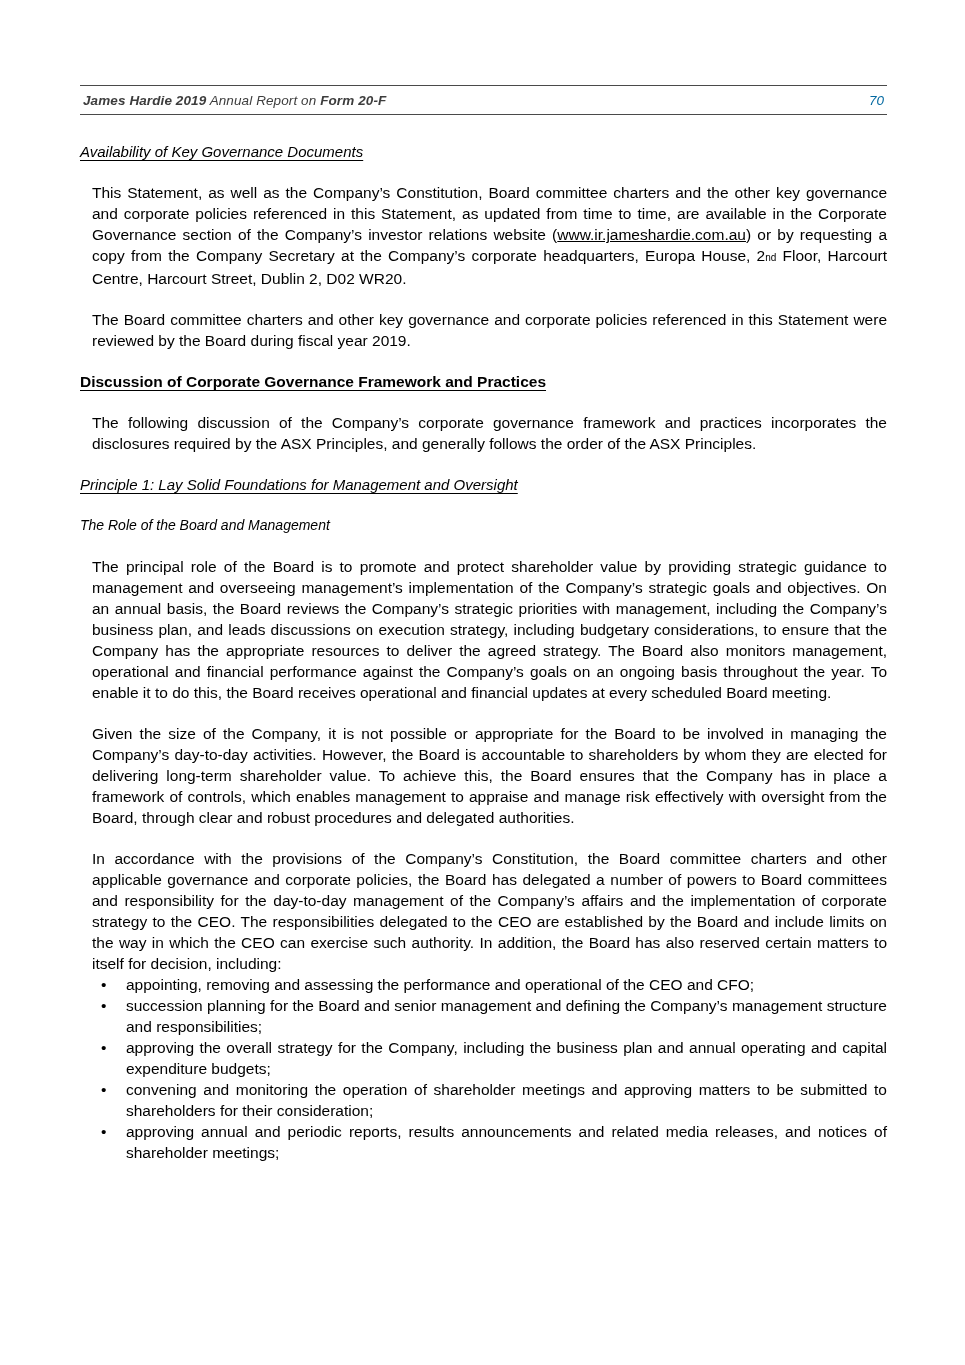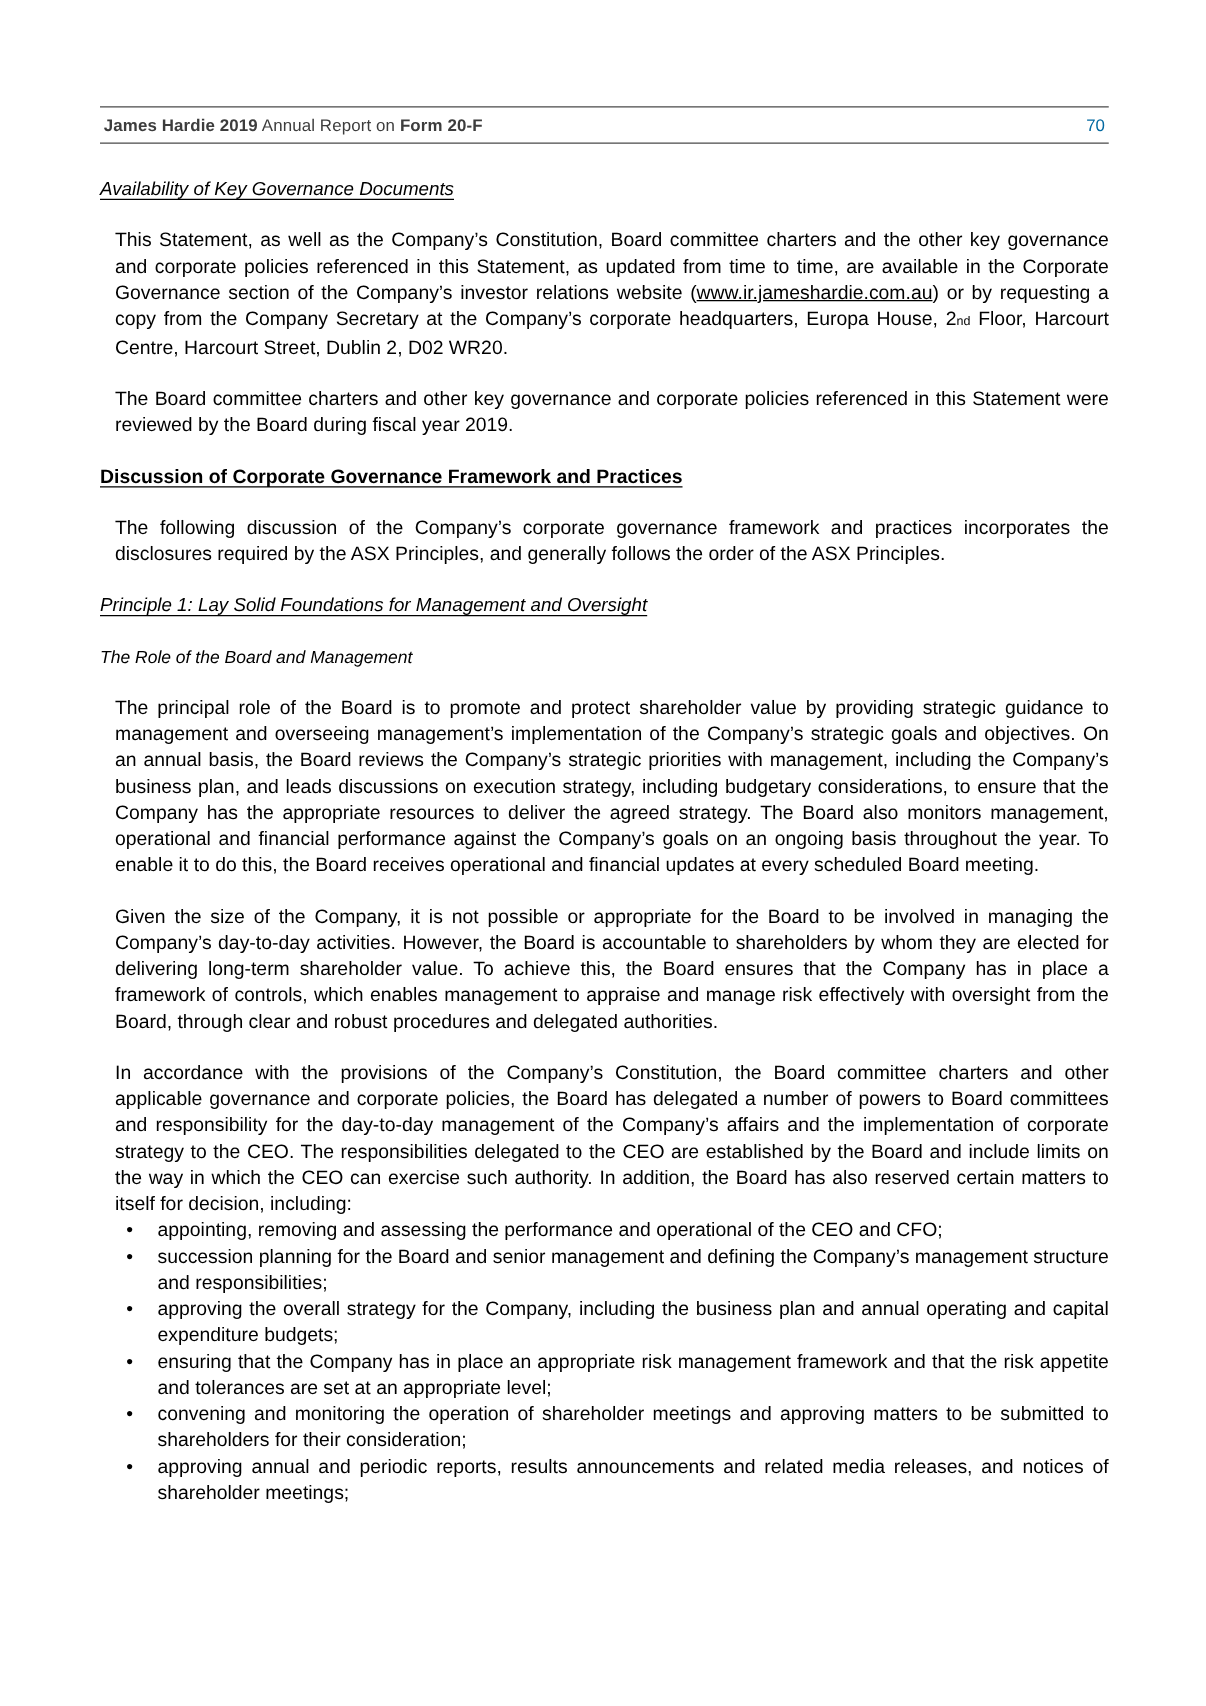--- a/index.html
+++ b/index.html
@@ -7,21 +7,21 @@
   body {
     width: 965px;
     height: 1365px;
     font-family: "Liberation Sans", sans-serif;
     color: #000000;
     overflow: hidden;
   }
   .page { padding: 0 78px 0 80px; }
 
   
-  .header { padding-top: 85px; }
+  .header { padding-top: 85px; font-style: italic; }
   .rule { border-top: 1.5px solid #4a4a4a; }
   .header-row {
     display: flex;
     justify-content: space-between;
     align-items: baseline;
     padding: 7px 3px 6px 3px;
     font-size: 13.5px;
     color: #3d3d3d;
   }
   .header-left { letter-spacing: 0.1px; }
@@ -107,19 +107,18 @@
     <p class="para block">The principal role of the Board is to promote and protect shareholder value by providing strategic guidance to management and overseeing management’s implementation of the Company’s strategic goals and objectives. On an annual basis, the Board reviews the Company’s strategic priorities with management, including the Company’s business plan, and leads discussions on execution strategy, including budgetary considerations, to ensure that the Company has the appropriate resources to deliver the agreed strategy. The Board also monitors management, operational and financial performance against the Company’s goals on an ongoing basis throughout the year. To enable it to do this, the Board receives operational and financial updates at every scheduled Board meeting.</p>
 
     <p class="para block">Given the size of the Company, it is not possible or appropriate for the Board to be involved in managing the Company’s day-to-day activities. However, the Board is accountable to shareholders by whom they are elected for delivering long-term shareholder value. To achieve this, the Board ensures that the Company has in place a framework of controls, which enables management to appraise and manage risk effectively with oversight from the Board, through clear and robust procedures and delegated authorities.</p>
 
     <p class="para">In accordance with the provisions of the Company’s Constitution, the Board committee charters and other applicable governance and corporate policies, the Board has delegated a number of powers to Board committees and responsibility for the day-to-day management of the Company’s affairs and the implementation of corporate strategy to the CEO. The responsibilities delegated to the CEO are established by the Board and include limits on the way in which the CEO can exercise such authority. In addition, the Board has also reserved certain matters to itself for decision, including:</p>
 
     <ul class="bullets">
       <li>appointing, removing and assessing the performance and operational of the CEO and CFO;</li>
       <li>succession planning for the Board and senior management and defining the Company’s management structure and responsibilities;</li>
       <li>approving the overall strategy for the Company, including the business plan and annual operating and capital expenditure budgets;</li>
-      <li>ensuring that the Company has in place an appropriate risk management framework and that the risk appetite and tolerances are set at an appropriate level;</li>
       <li>convening and monitoring the operation of shareholder meetings and approving matters to be submitted to shareholders for their consideration;</li>
       <li>approving annual and periodic reports, results announcements and related media releases, and notices of shareholder meetings;</li>
     </ul>
 
   </div>
 </div>
 
 </body></html>

